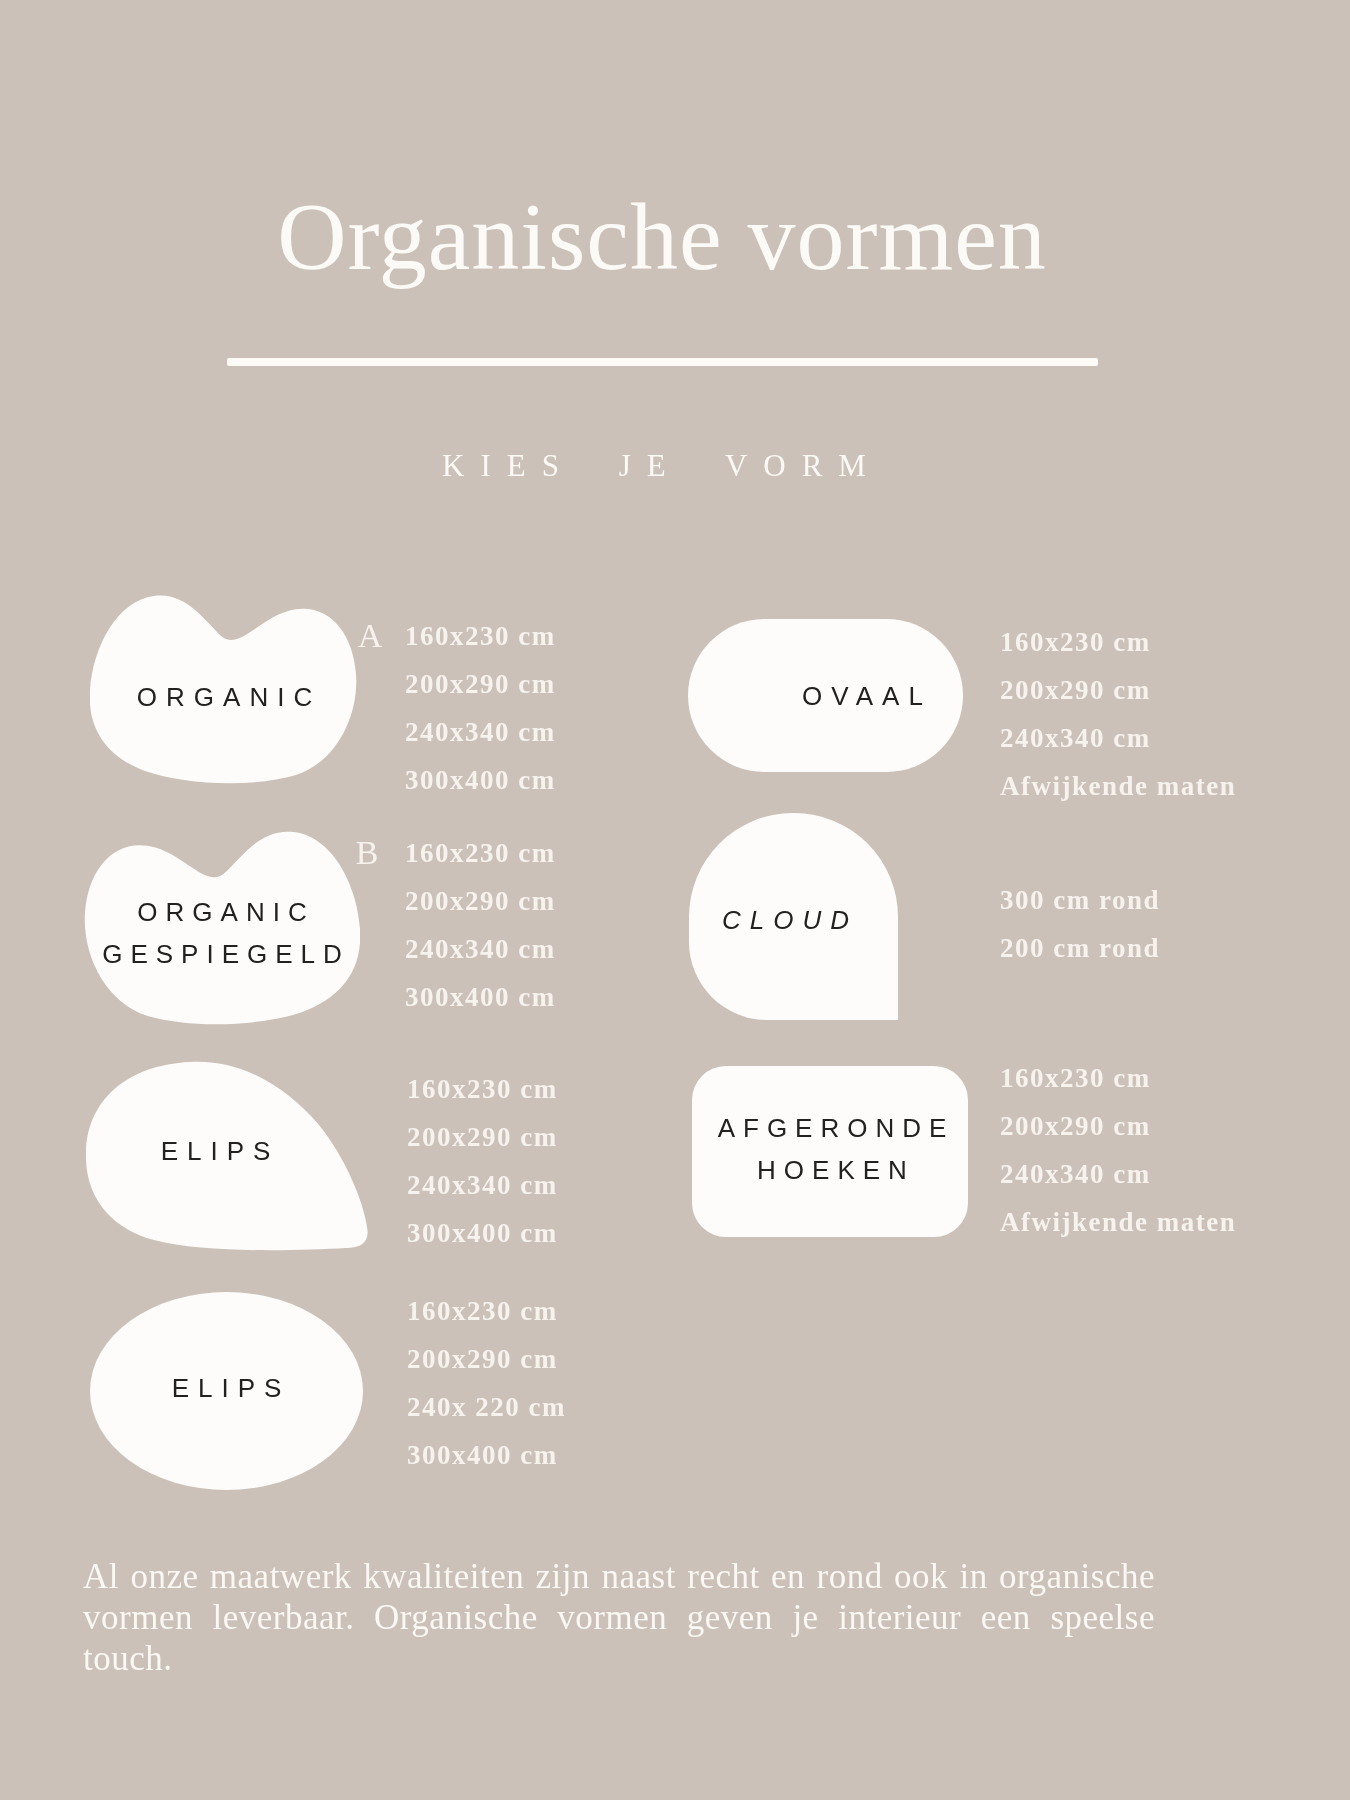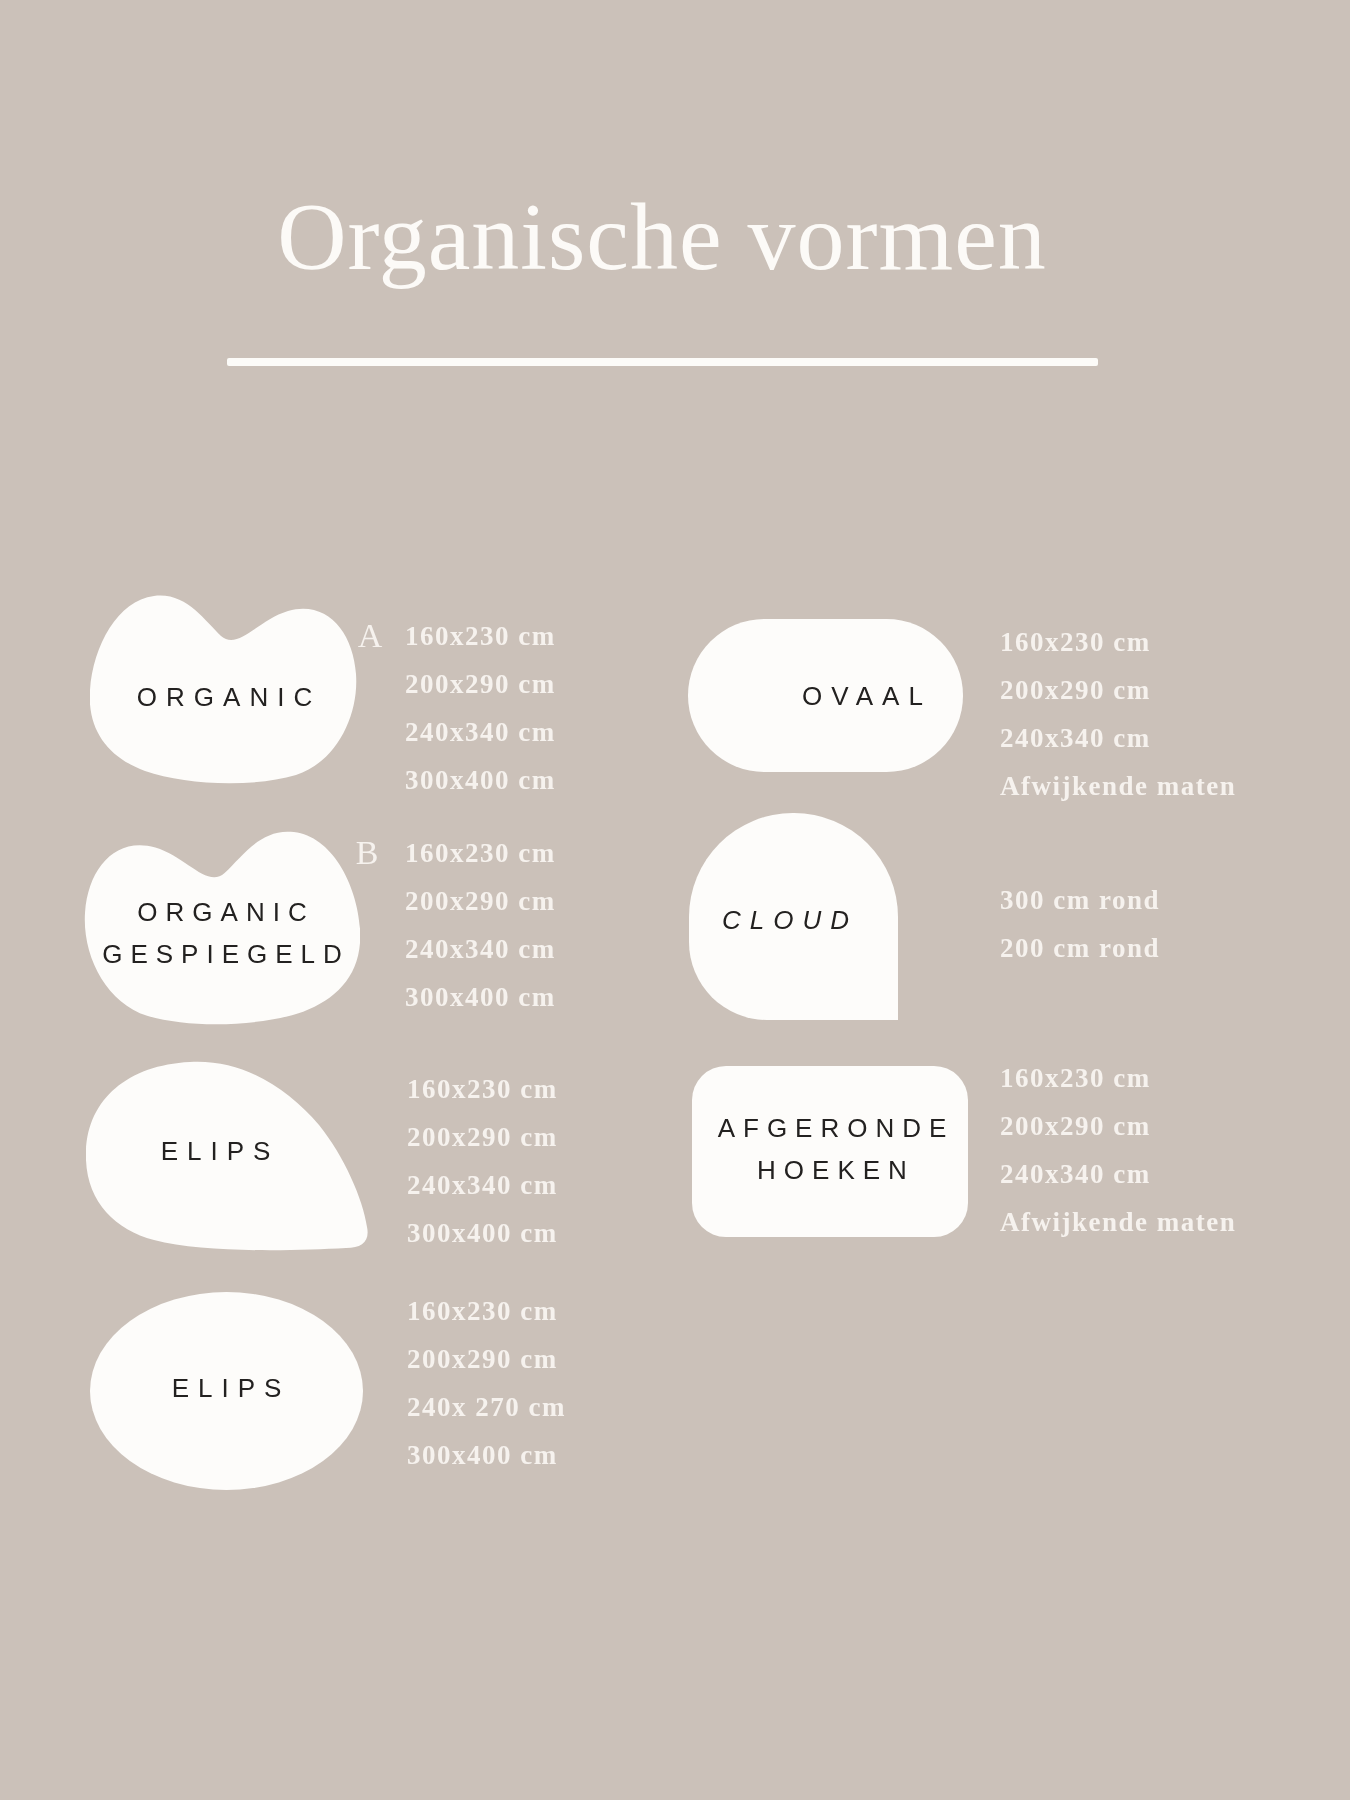--- a/index.html
+++ b/index.html
@@ -85,20 +85,21 @@
     text-align:justify;letter-spacing:0.5px;
   }
 </style>
 </head>
 <body>
 
 <div class="canvas">
 
   <h1 class="page-title">Organische vormen</h1>
   <div class="title-divider"></div>
+  <div class="subtitle">KIES JE VORM</div>
 
   <div class="shape pos-organic-a">
     <svg class="blob-svg" width="268" height="190" viewBox="0 0 268 190" preserveAspectRatio="none">
       <path fill="#fdfcfa" d="M 0 96 C 3 52, 28 6, 64 2 C 96 -2, 114 26, 131 42 C 148 57, 168 26, 198 17 C 237 6, 263 38, 266 80 C 269 122, 246 168, 206 181 C 162 194, 95 191, 55 177 C 20 164, -3 138, 0 96 Z"></path>
     </svg>
   </div>
   <div class="shape-label lbl-organic">ORGANIC</div>
   <div class="marker marker-a">A</div>
   <div class="sizes sz-a">
     <div>160x230 cm</div>
@@ -135,21 +136,21 @@
     <div>200x290 cm</div>
     <div>240x340 cm</div>
     <div>300x400 cm</div>
   </div>
 
   <div class="shape shape-css shape-elips"></div>
   <div class="shape-label lbl-elips">ELIPS</div>
   <div class="sizes sz-elips">
     <div>160x230 cm</div>
     <div>200x290 cm</div>
-    <div>240x 270 cm</div>
+    <div>240x 220 cm</div>
     <div>300x400 cm</div>
   </div>
 
   <div class="shape shape-css shape-ovaal"></div>
   <div class="shape-label lbl-ovaal">OVAAL</div>
   <div class="sizes sz-ovaal">
     <div>160x230 cm</div>
     <div>200x290 cm</div>
     <div>240x340 cm</div>
     <div>Afwijkende maten</div>
@@ -167,14 +168,15 @@
     <div>AFGERONDE</div>
     <div>HOEKEN</div>
   </div>
   <div class="sizes sz-afgeronde">
     <div>160x230 cm</div>
     <div>200x290 cm</div>
     <div>240x340 cm</div>
     <div>Afwijkende maten</div>
   </div>
 
+  <div class="footer-text">Al onze maatwerk kwaliteiten zijn naast recht en rond ook in organische vormen leverbaar. Organische vormen geven je interieur een speelse touch.</div>
 
 </div>
 
 </body></html>

